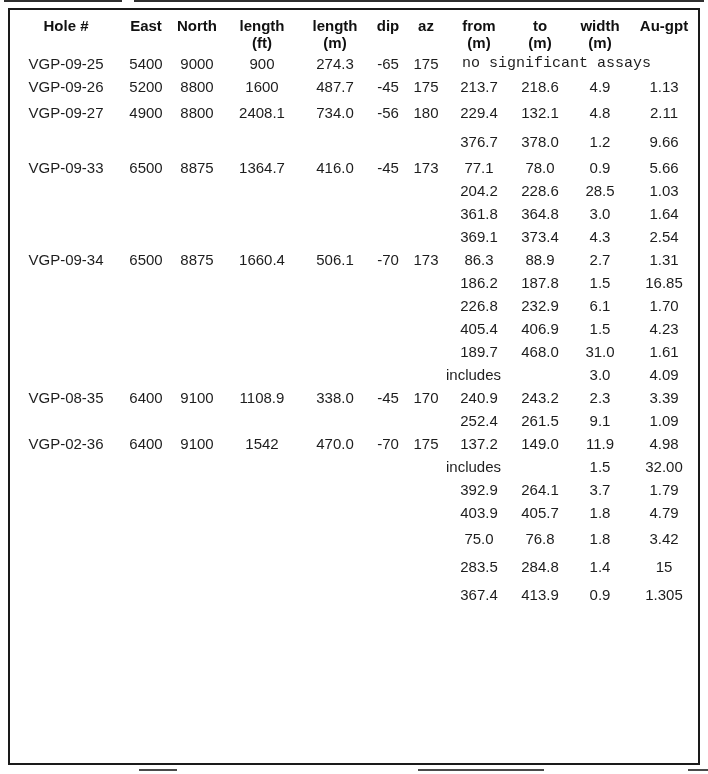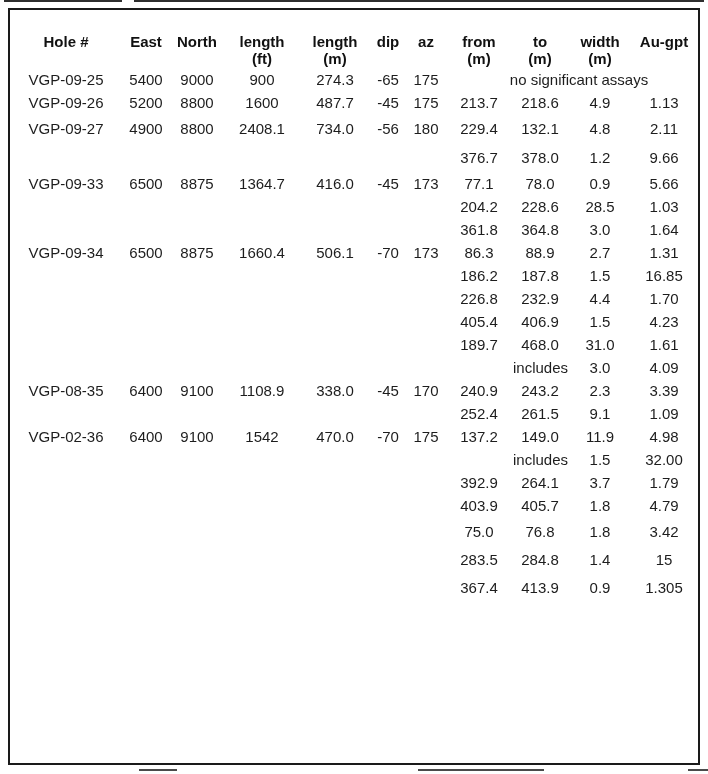--- a/index.html
+++ b/index.html
@@ -10,38 +10,38 @@
   }
   
   .top-crop-line{position:absolute;left:4px;top:0;width:700px;height:2px;background:#2e2e2e;}
   .top-crop-line .gap{position:absolute;top:0;height:2px;width:12px;background:#ffffff;left:118px;}
 
   
   .sheet{
     position:absolute;left:8px;top:8px;width:692px;height:757px;
     border:2px solid #1a1a1a;box-sizing:border-box;background:#ffffff;overflow:hidden;
   }
-  table{border-collapse:collapse;table-layout:fixed;width:686px;margin-top:20px;padding-left:10px;}
+  table{border-collapse:collapse;table-layout:fixed;width:686px;margin-top:4px;padding-left:10px;}
   col.c-hole{width:112px}col.c-east{width:48px}col.c-north{width:54px}
   col.c-length_ft{width:76px}col.c-length_m{width:70px}col.c-dip{width:36px}
   col.c-az{width:40px}col.c-from{width:66px}col.c-to{width:56px}
   col.c-width{width:64px}col.c-au{width:64px}
   th,td{padding:0;text-align:center;vertical-align:middle;font-size:15px;white-space:nowrap;overflow:visible;}
   thead th{font-weight:bold;color:#111;}
   thead tr.labels th{height:20px;vertical-align:bottom;}
   thead tr.units th{height:18px;vertical-align:top;}
   tbody td{height:23px;color:#1d1d1d;}
   tr.spacer td{height:auto;}
   .sp0 td{height:6px}.sp1 td{height:18px}.sp2 td{height:20px}.sp3 td{height:28px}
   .sp4 td{height:20px}.sp5 td{height:18px}.sp6 td{height:15px}.sp7 td{height:0px}
   tr.g2 td{height:29px}
   tr.g7 td{height:28px}
   tr.g7 td.cell-hole{padding-top:7px;}
-  td.note{text-align:center;padding-left:16px;}
-  td.includes{text-align:right;}
+  td.note{text-align:left;padding-left:16px;font-family:Liberation Mono, monospace;}
+  td.includes{text-align:left;}
   
   .bottom-marks div{position:absolute;height:2px;background:#4a4a4a;top:769px;}
   .bm1{left:139px;width:38px;}
   .bm2{left:418px;width:126px;}
   .bm3{left:688px;width:20px;}
 </style>
 </head>
 <body>
 
 <div class="top-crop-line">
@@ -167,20 +167,27 @@
           <td class="cell-width">28.5</td>
           <td class="cell-au">1.03</td>
         </tr>
         <tr class="g3">
           <td class="blank" colspan="7"></td>
           <td class="cell-from">361.8</td>
           <td class="cell-to">364.8</td>
           <td class="cell-width">3.0</td>
           <td class="cell-au">1.64</td>
         </tr>
+        <tr class="g3">
+          <td class="blank" colspan="7"></td>
+          <td class="cell-from">369.1</td>
+          <td class="cell-to">373.4</td>
+          <td class="cell-width">4.3</td>
+          <td class="cell-au">2.54</td>
+        </tr>
         <tr class="spacer sp4">
           <td colspan="11"></td>
         </tr>
         <tr class="g4">
           <td class="cell-hole">VGP-09-34</td>
           <td class="cell-east">6500</td>
           <td class="cell-north">8875</td>
           <td class="cell-length_ft">1660.4</td>
           <td class="cell-length_m">506.1</td>
           <td class="cell-dip">-70</td>
@@ -194,21 +201,21 @@
           <td class="blank" colspan="7"></td>
           <td class="cell-from">186.2</td>
           <td class="cell-to">187.8</td>
           <td class="cell-width">1.5</td>
           <td class="cell-au">16.85</td>
         </tr>
         <tr class="g4">
           <td class="blank" colspan="7"></td>
           <td class="cell-from">226.8</td>
           <td class="cell-to">232.9</td>
-          <td class="cell-width">4.4</td>
+          <td class="cell-width">6.1</td>
           <td class="cell-au">1.70</td>
         </tr>
         <tr class="g4">
           <td class="blank" colspan="7"></td>
           <td class="cell-from">405.4</td>
           <td class="cell-to">406.9</td>
           <td class="cell-width">1.5</td>
           <td class="cell-au">4.23</td>
         </tr>
         <tr class="g4">

